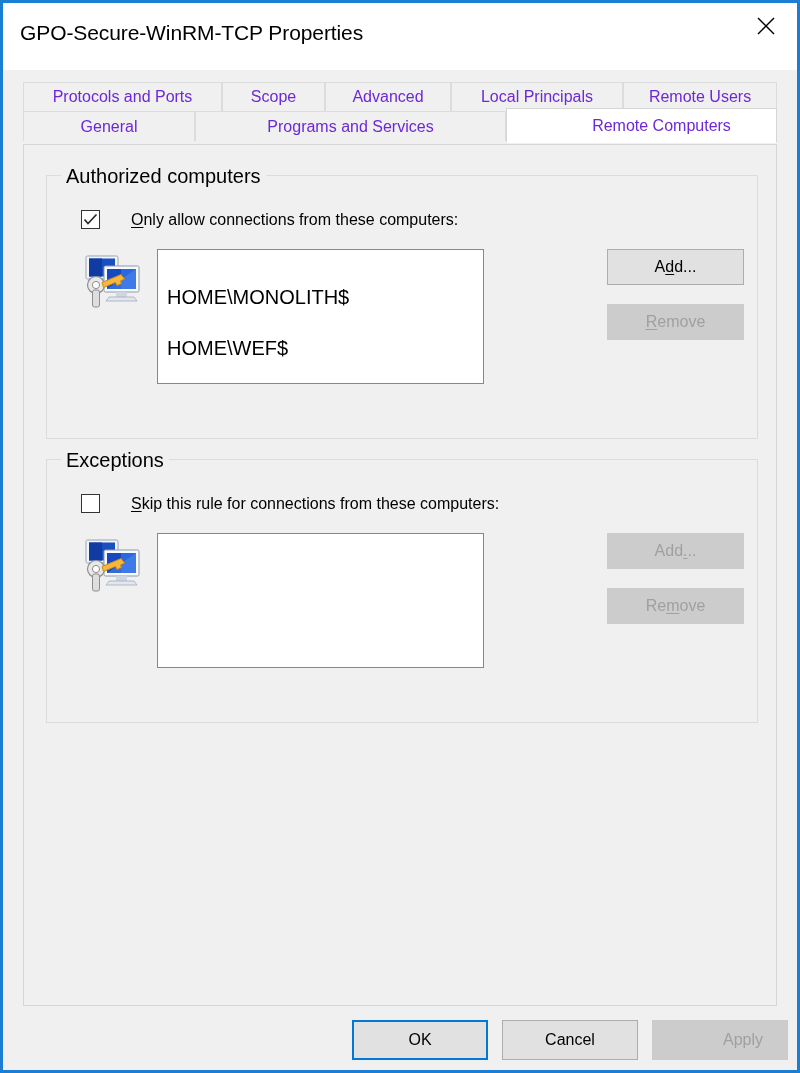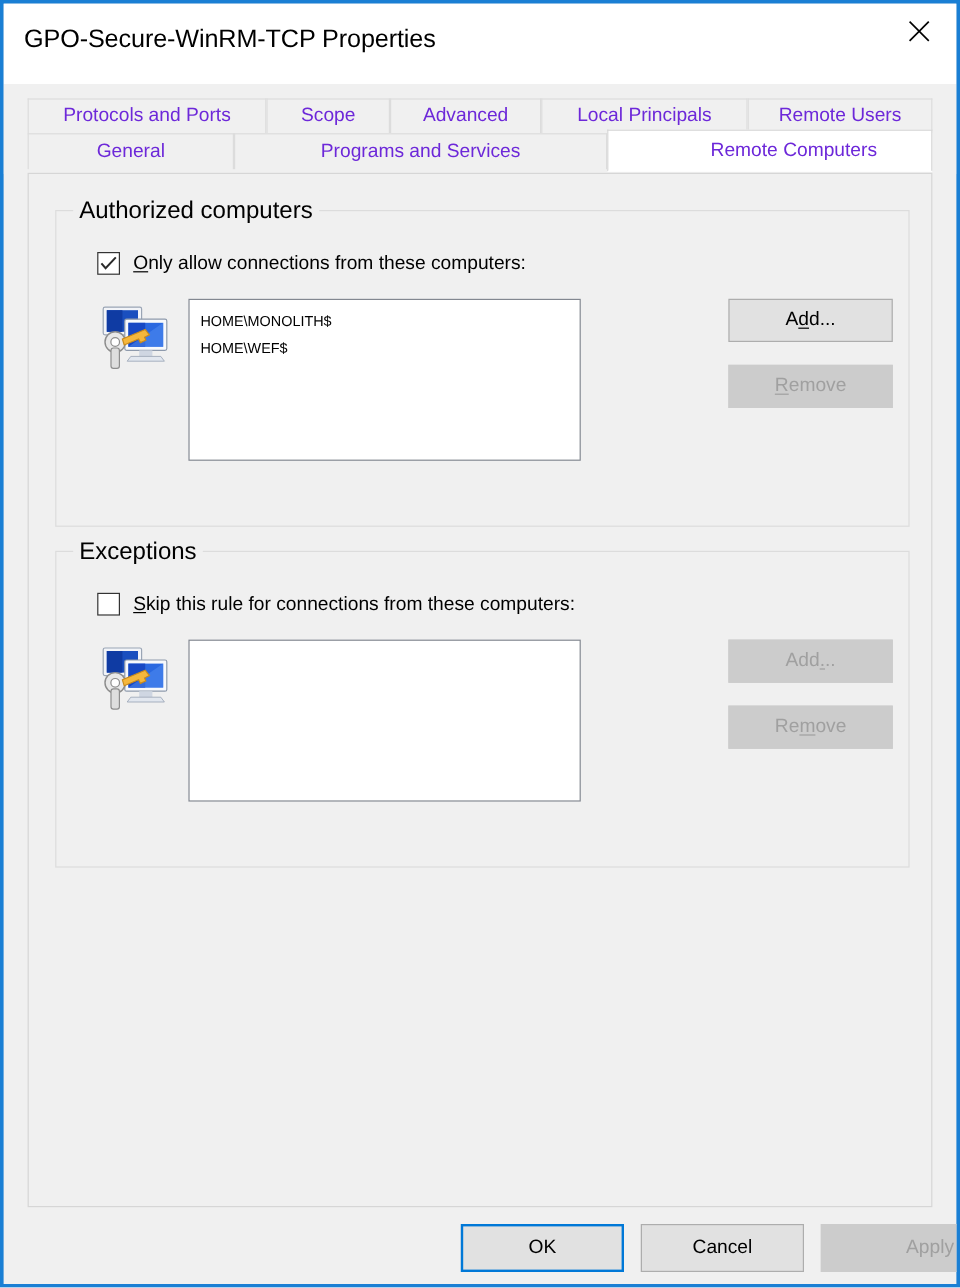--- a/index.html
+++ b/index.html
@@ -118,20 +118,21 @@
     font-size: 20px;
     color: #000000;
     white-space: nowrap;
   }
 
   
   .checkrow {
     position: absolute;
     display: flex;
     align-items: center;
+    gap: 20px;
   }
   .checkbox {
     width: 19px;
     height: 19px;
     box-sizing: border-box;
     border: 1px solid #333333;
     background: #ffffff;
     display: inline-flex;
     align-items: center;
     justify-content: center;
@@ -159,25 +160,26 @@
   
   .listbox {
     position: absolute;
     box-sizing: border-box;
     background: #ffffff;
     border: 1px solid #828790;
     padding: 7px 9px;
     overflow: hidden;
   }
   .listitem {
-    font-size: 12px;
+    font-size: 20px;
     color: #000000;
     line-height: 22px;
     white-space: nowrap;
     cursor: default;
+    margin-top: 29px;
   }
 
   
   .btn {
     position: absolute;
     box-sizing: border-box;
     background: #e1e1e1;
     border: 1px solid #adadad;
     font-size: 16px;
     color: #000000;
@@ -199,21 +201,20 @@
   }
 
   
   .footer {
     position: absolute;
     left: 0;
     top: 1003px;
     width: 724px;
     height: 64px;
     background: #f0f0f0;
-    margin-left: 32px;
   }
 </style>
 </head>
 <body>
 
 <div class="window">
 
   <div class="titlebar">
     <div class="titlebar-text">GPO-Secure-WinRM-TCP Properties</div>
     <div class="close-btn">

